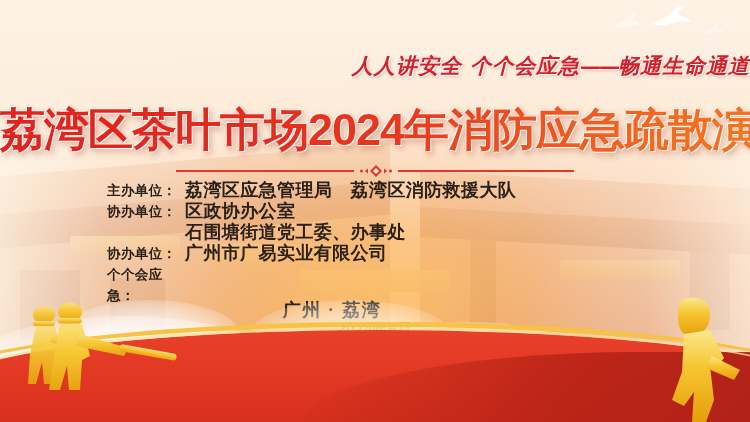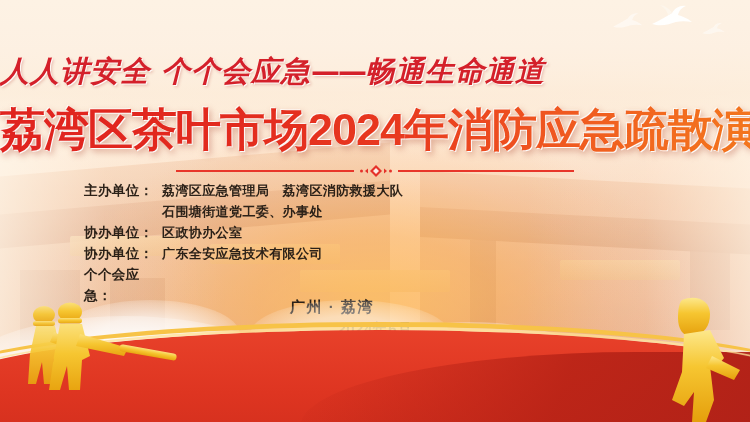--- a/index.html
+++ b/index.html
@@ -131,23 +131,23 @@
 
   
   .silh { position: absolute; }
   .silh-left { left: 8px; top: 300px; }
   .silh-right { left: 648px; top: 296px; }
 
   
   .subtitle {
     position: absolute;
     left: 0; top: 52px; width: 750px;
-    text-align: left;
+    text-align: right;
     font-family: "DejaVu Serif", "Liberation Serif", serif;
-    font-size: 29px;
+    font-size: 21px;
     font-weight: bold;
     font-style: italic;
     letter-spacing: 1px;
     color: #d4202a;
     text-shadow: 1px 1px 0 rgba(255,255,255,0.9), 2px 2px 3px rgba(170,40,30,0.25);
     white-space: nowrap;
   }
   .subtitle .dash {
     font-style: normal;
     letter-spacing: -2px;
@@ -188,45 +188,45 @@
   }
 
   .orgblock {
     position: absolute;
     left: 0; top: 180px;
     width: 750px;
   }
   .orgrow {
     display: flex;
     justify-content: flex-start;
-    padding-left: 84px;
+    padding-left: 107px;
     line-height: 21px;
   }
   .orglabel {
     width: 78px;
     flex: none;
     font-size: 13.5px;
     font-weight: bold;
     color: #2b2118;
     letter-spacing: 0.4px;
   }
   .orgvalue {
-    font-size: 13px;
+    font-size: 18px;
     font-weight: bold;
     color: #2b2118;
     letter-spacing: 0.4px;
     white-space: nowrap;
   }
   .orgrow.indent .orglabel { visibility: hidden; }
 
   .place {
     position: absolute;
     left: 0; top: 298px; width: 664px;
     text-align: center;
-    font-size: 15px;
+    font-size: 18px;
     font-weight: bold;
     color: #2b2118;
     letter-spacing: 1.5px;
   }
   .date {
     position: absolute;
     left: 0; top: 320px; width: 750px;
     text-align: center;
     font-size: 15px;
     font-weight: bold;
@@ -287,31 +287,31 @@
       <circle cx="2.5" cy="6" r="1.5" fill="#e5322a"></circle>
       <circle cx="31.5" cy="6" r="1.5" fill="#e5322a"></circle>
     </svg>
   </div>
 
   <div class="orgblock">
     <div class="orgrow">
       <div class="orglabel">主办单位：</div>
       <div class="orgvalue">荔湾区应急管理局　荔湾区消防救援大队</div>
     </div>
+    <div class="orgrow">
+      <div class="orglabel">协办单位：</div>
+      <div class="orgvalue">区政协办公室</div>
+    </div>
     <div class="orgrow indent">
       <div class="orglabel">主办单位：</div>
       <div class="orgvalue">石围塘街道党工委、办事处</div>
     </div>
     <div class="orgrow">
       <div class="orglabel">协办单位：</div>
-      <div class="orgvalue">区政协办公室</div>
-    </div>
-    <div class="orgrow">
-      <div class="orglabel">协办单位：</div>
-      <div class="orgvalue">广东全安应急技术有限公司</div>
+      <div class="orgvalue">广州市广易实业有限公司</div>
     </div>
     <div class="orgrow">
       <div class="orglabel">个个会应急：</div>
     </div>
   </div>
 
   <div class="place">广州 · 荔湾</div>
   <div class="date">2024年6月</div>
 
   <div class="smoke" style="left:-40px; top:316px; width:330px; height:120px;"></div>

